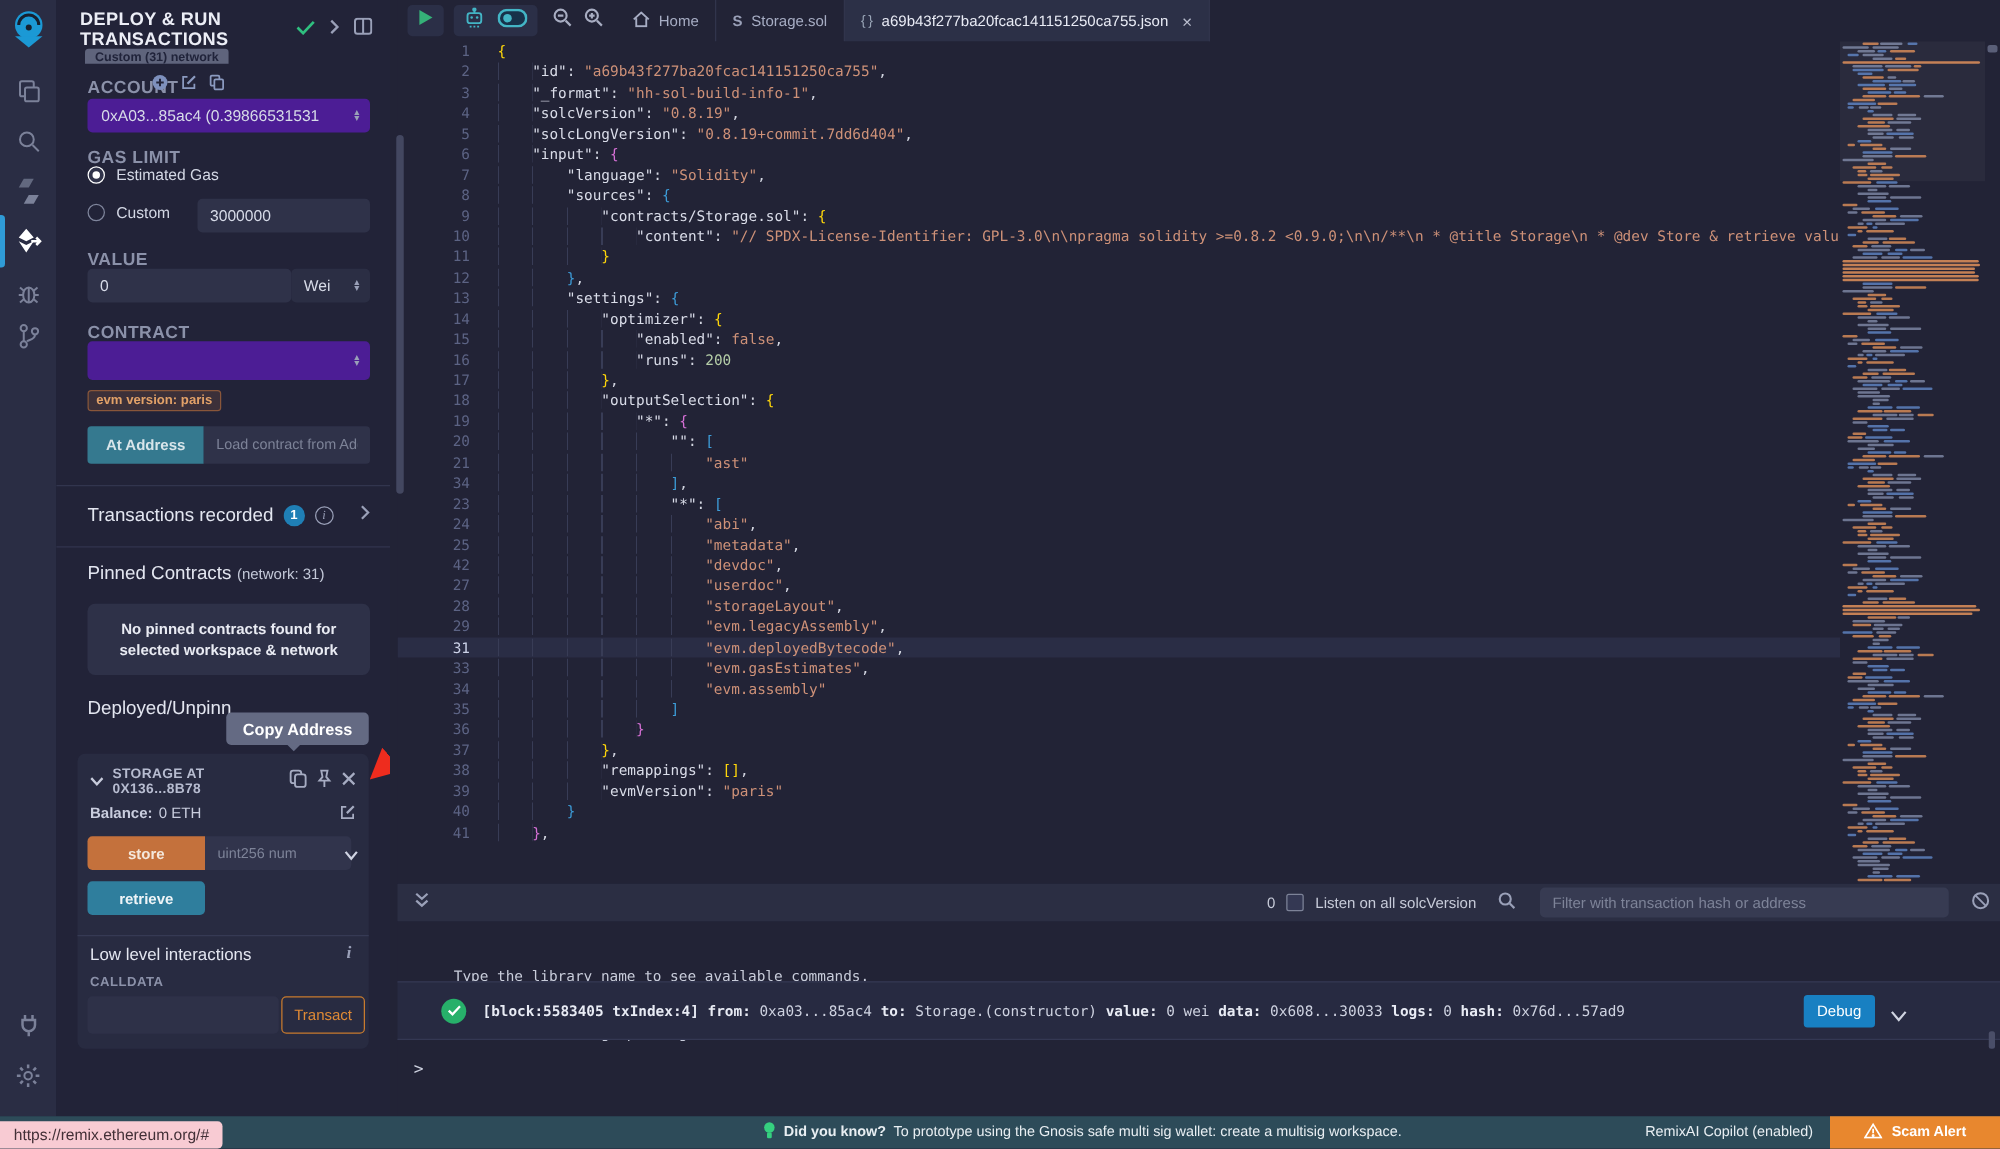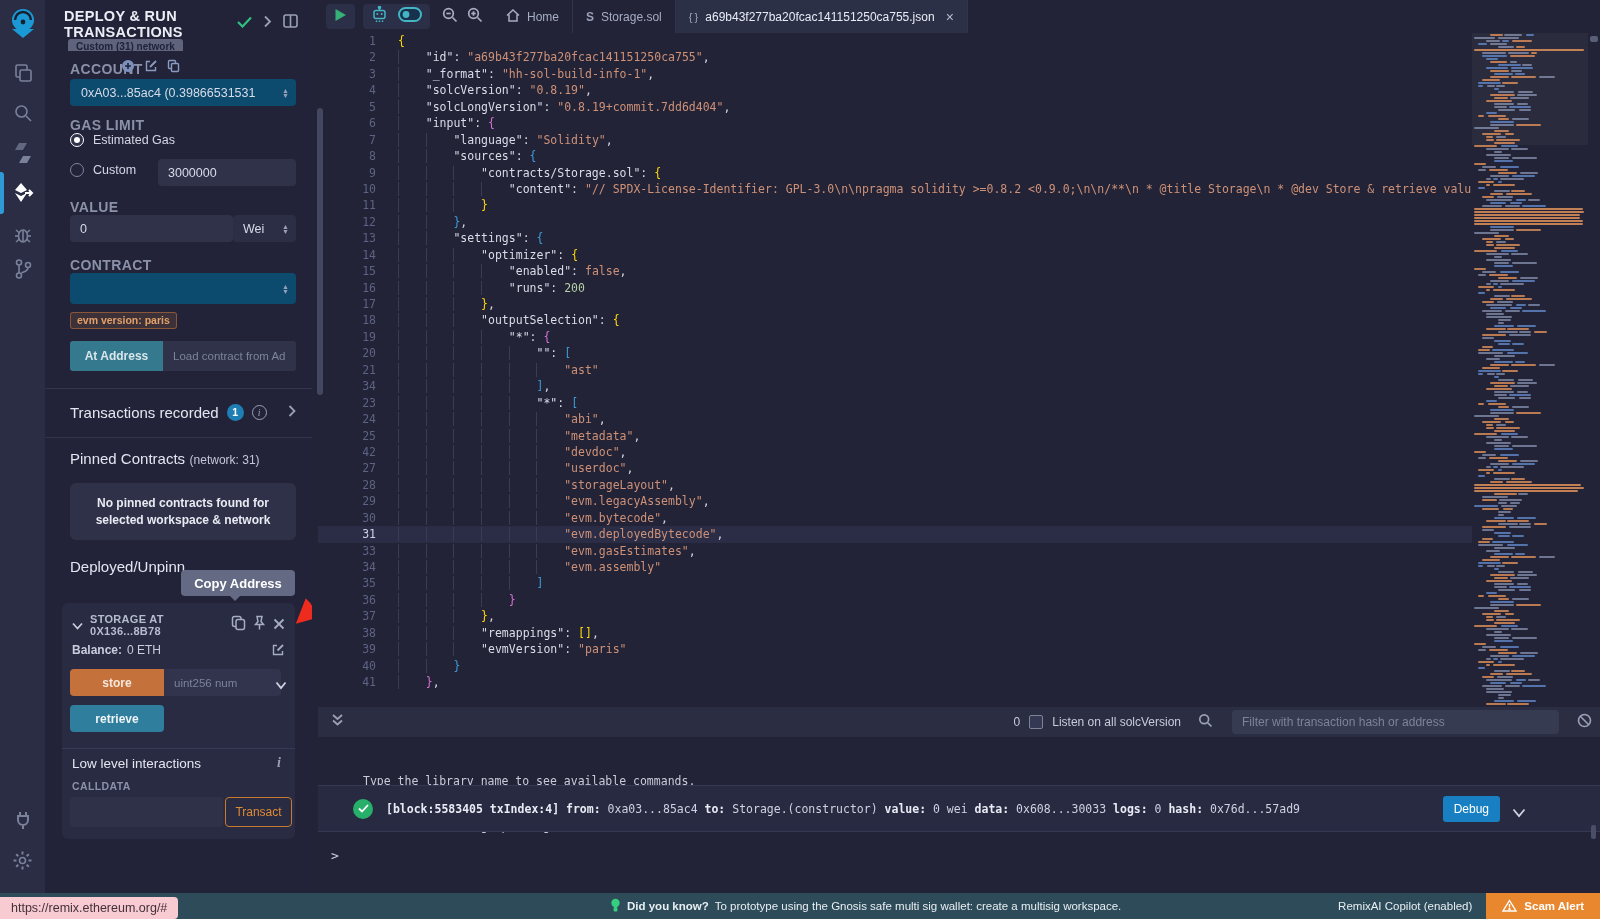--- a/index.html
+++ b/index.html
@@ -15,21 +15,21 @@
   .active-bar { position:absolute; left:0; top:172px; width:4px; height:42px; background:#2f9bd6; border-radius:0 3px 3px 0; }
 
   
   .panel { position:absolute; left:45px; top:0; width:267px; height:893px; background:#222338; overflow:hidden; }
   .p-title { position:absolute; left:19px; top:8px; width:172px; font-size:14.5px; font-weight:bold; letter-spacing:.3px; color:#eceef6; line-height:16px; }
   .p-hicons { position:absolute; right:14px; top:14px; display:flex; gap:11px; align-items:center; }
   .badge-clip { position:absolute; left:23px; top:36px; height:15px; overflow:hidden; }
   .net-badge { display:inline-block; margin-top:-3px; background:#5f647c; color:#20233a; font-size:10px; font-weight:bold; padding:2px 8px 3px; border-radius:3px; }
   .flabel { position:absolute; left:25px; font-size:14px; font-weight:bold; letter-spacing:.4px; color:#8b91a9; }
   .acc-icons { position:absolute; left:76px; top:59px; display:flex; gap:9px; align-items:center; }
-  .sel { position:absolute; background:#0c4a6e; border-radius:4px; display:flex; align-items:center; font-size:12.5px; color:#d7dbe8; cursor:pointer; }
+  .sel { position:absolute; background:#4c1d95; border-radius:4px; display:flex; align-items:center; font-size:12.5px; color:#d7dbe8; cursor:pointer; }
   .steppers { margin-left:auto; display:flex; flex-direction:column; line-height:5px; padding-right:7px; color:#9aa0b8; font-size:7px; }
   .radio { width:14px; height:14px; border:1.5px solid #7f859c; border-radius:50%; position:relative; flex:none; cursor:pointer; }
   .radio.sel2 { border-color:#ffffff; background:#30334a; }
   .radio.sel2::after { content:""; position:absolute; left:3px; top:3px; width:6px; height:6px; background:#fff; border-radius:50%; }
   .rrow { position:absolute; display:flex; align-items:center; gap:9px; font-size:12.5px; color:#d3d7e4; }
   .inp { background:#2f3249; border:none; border-radius:4px; color:#d7dbe8; font-size:12.5px; padding:0 10px; font-family:"Liberation Sans",sans-serif; }
   .inp::placeholder { color:#7d8398; }
   .evm-badge { position:absolute; left:25px; top:312px; font-size:10.5px; font-weight:bold; color:#e2a168; background:rgba(200,118,60,.16); border:1px solid rgba(200,118,60,.55); border-radius:3px; padding:1px 6px 2px; }
   .ataddr-btn { position:absolute; left:25px; top:341px; width:93px; height:30px; background:#35798f; color:#d8e5ea; font-weight:bold; font-size:12px; border:none; border-radius:3px 0 0 3px; cursor:pointer; }
   .ataddr-inp { position:absolute; left:118px; top:341px; width:133px; height:30px; border-radius:0 3px 3px 0; font-size:11.5px; }
@@ -91,21 +91,21 @@
   .txtext { margin-left:13px; font-size:11.5px; color:#ced2e0; white-space:pre; }
   .txtext .b { font-weight:bold; color:#e8ebf4; }
   .debug-btn { position:absolute; right:100px; top:10px; height:26px; padding:0 11px; background:#1880c2; border:none; border-radius:3px; color:#fff; font-size:12px; font-family:"Liberation Sans",sans-serif; cursor:pointer; }
   .prompt { position:absolute; left:13px; top:141px; font-size:13px; color:#ced2e0; }
   .tscroll { position:absolute; right:4px; top:118px; width:5px; height:14px; background:#4a4e68; border-radius:2px; }
 
   
   .statusbar { position:absolute; left:0; top:893px; width:1600px; height:26px; background:#2d4b59; display:flex; align-items:center; font-size:11.5px; color:#e8eef2; }
   .tip { position:absolute; left:610px; top:0; height:26px; display:flex; align-items:center; gap:6px; }
   .sright { position:absolute; right:0; top:0; height:26px; display:flex; align-items:center; }
-  .scam { height:26px; background:#e8872e; display:flex; align-items:center; gap:7px; padding:0 16px; font-weight:bold; color:#fff; cursor:pointer; }
+  .scam { height:26px; background:#e8872e; display:flex; align-items:center; gap:7px; padding:0 27px; font-weight:bold; color:#fff; cursor:pointer; }
   .url-tip { position:absolute; left:0; top:897px; height:22px; background:#f8cbd3; color:#433037; font-size:12.5px; display:flex; align-items:center; padding:0 11px; border-radius:0 4px 4px 0; z-index:8; }
 </style>
 </head>
 <body>
 
 <div class="app">
 
   <div class="rail">
     <div class="active-bar"></div>
     <div class="ric" style="top:6px">
@@ -482,24 +482,20 @@
             <span class="cl"><span class="indent">                        </span><span class="tk-s">"userdoc"</span><span class="tk-p">,</span></span>
           </div>
           <div class="crow">
             <span class="ln">28</span>
             <span class="cl"><span class="indent">                        </span><span class="tk-s">"storageLayout"</span><span class="tk-p">,</span></span>
           </div>
           <div class="crow">
             <span class="ln">29</span>
             <span class="cl"><span class="indent">                        </span><span class="tk-s">"evm.legacyAssembly"</span><span class="tk-p">,</span></span>
           </div>
-          <div class="crow">
-            <span class="ln">30</span>
-            <span class="cl"><span class="indent">                        </span><span class="tk-s">"evm.bytecode"</span><span class="tk-p">,</span></span>
-          </div>
           <div class="crow cur">
             <span class="ln">31</span>
             <span class="cl"><span class="indent">                        </span><span class="tk-s">"evm.deployedBytecode"</span><span class="tk-p">,</span></span>
           </div>
           <div class="crow">
             <span class="ln">33</span>
             <span class="cl"><span class="indent">                        </span><span class="tk-s">"evm.gasEstimates"</span><span class="tk-p">,</span></span>
           </div>
           <div class="crow">
             <span class="ln">34</span>

